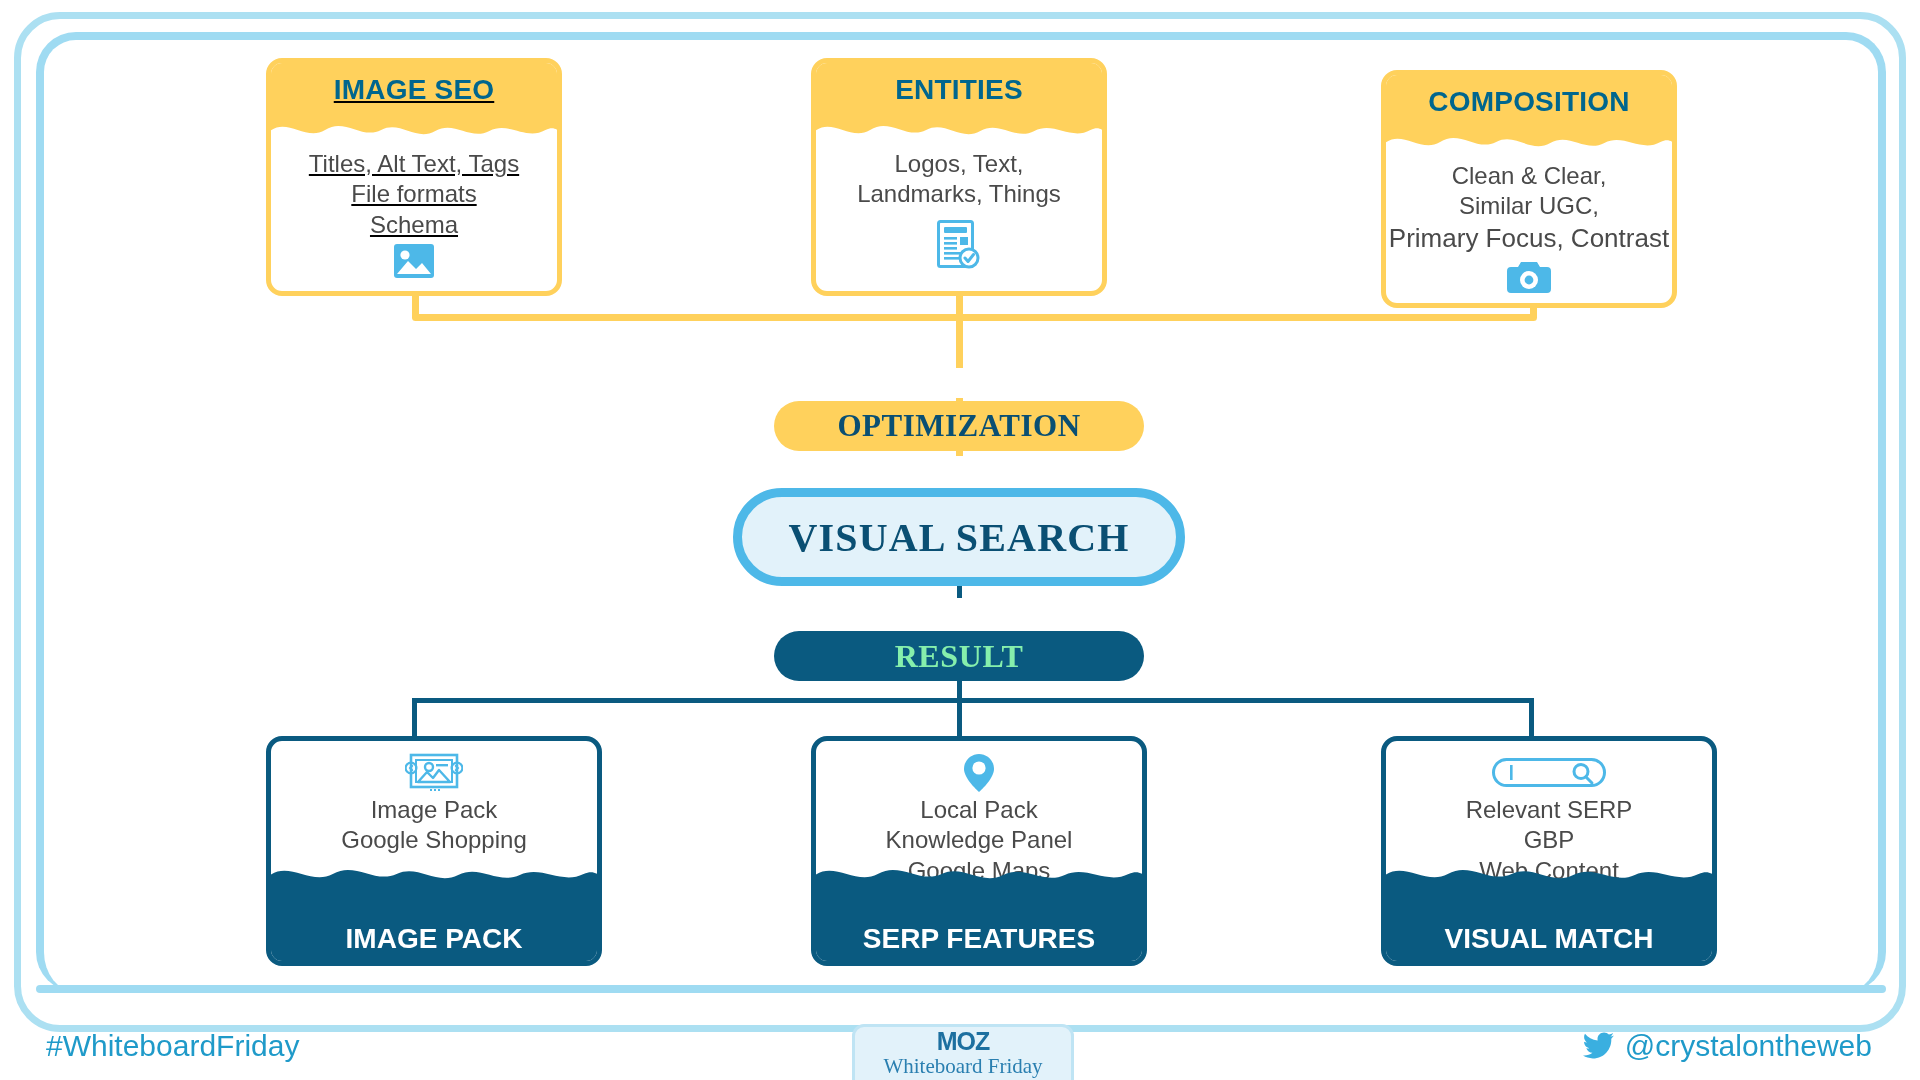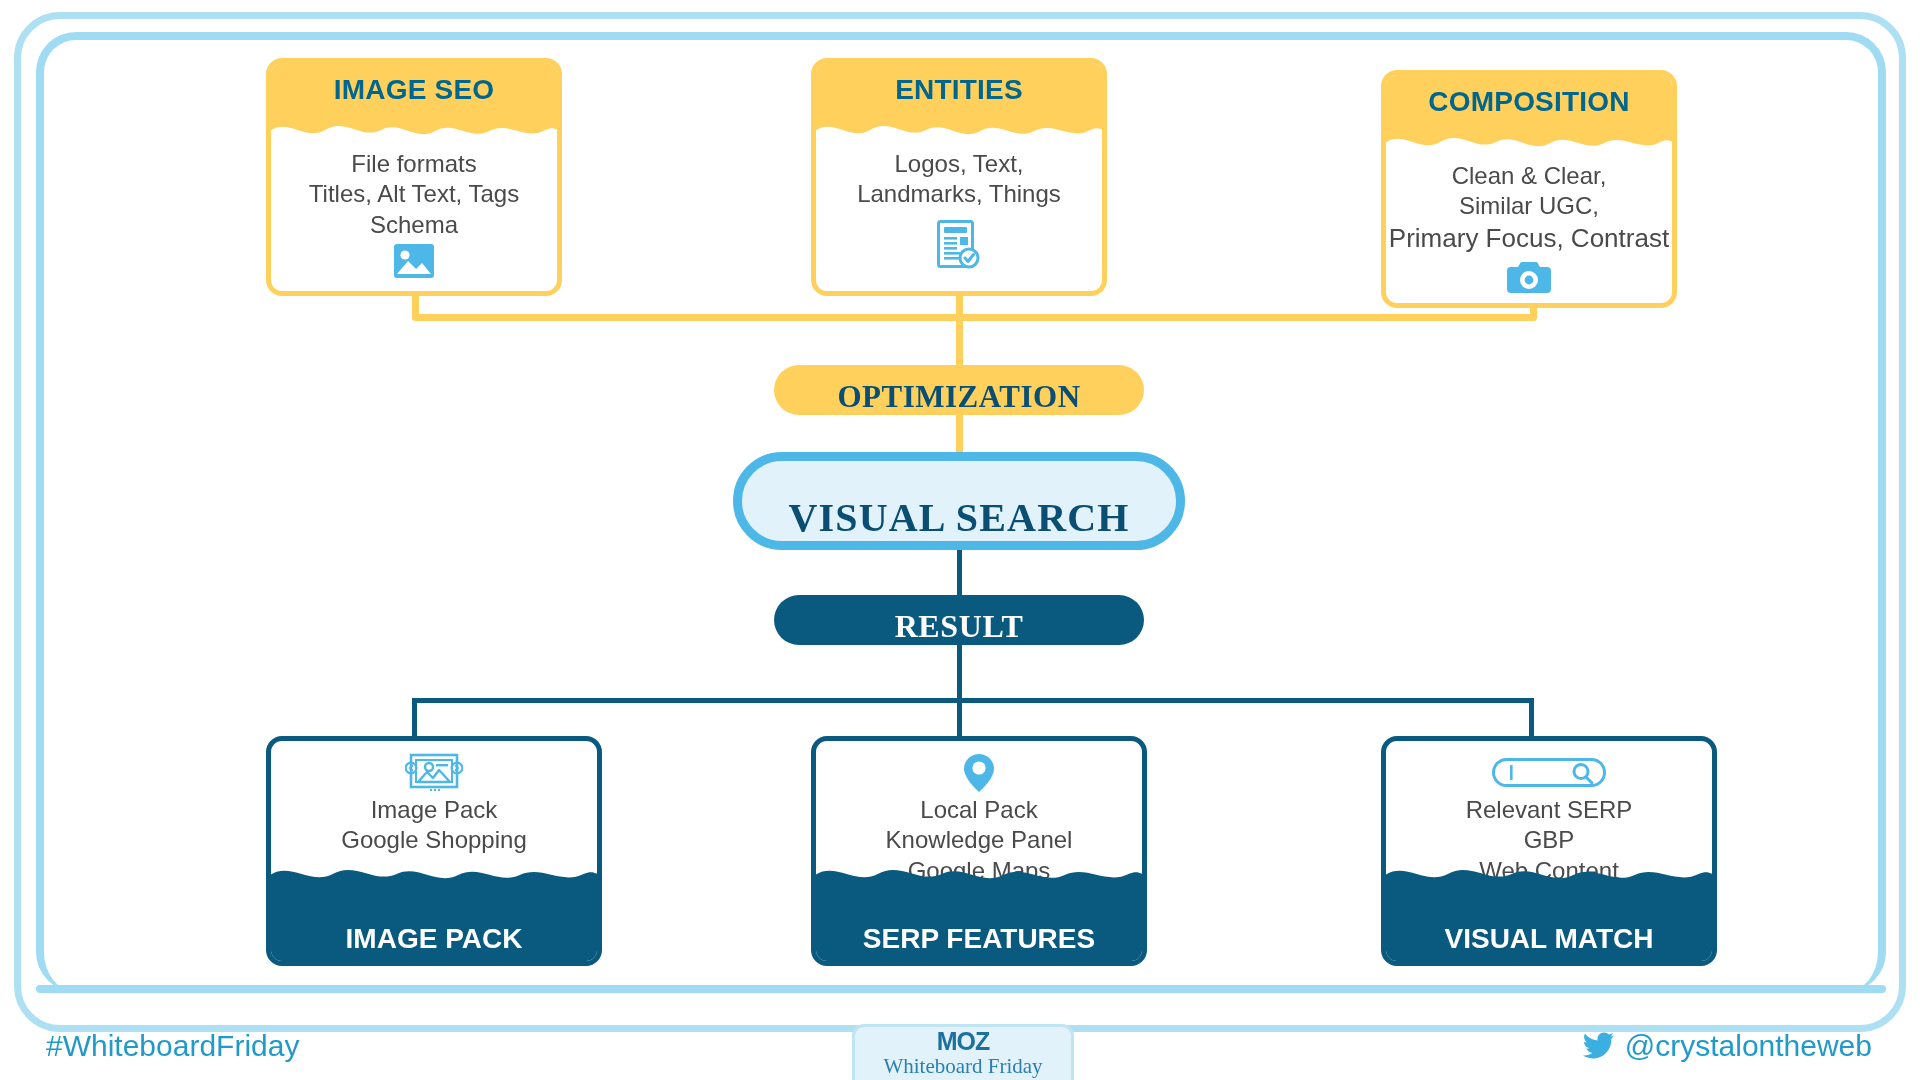--- a/index.html
+++ b/index.html
@@ -67,44 +67,45 @@
     text-align: center;
     color: #4A4A4A;
     font-size: 24px;
     line-height: 1.27;
   }
   .top-card .icon-wrap { margin-top: 4px; display:flex; justify-content:center; }
 
   
   .pill {
     position: absolute;
-    display: flex; align-items: flex-end; justify-content: center;
+    display: flex; align-items: center; justify-content: center;
     border-radius: 999px;
     white-space: nowrap;
+    margin-top: 36px;
   }
   .pill-optimization {
     background: #FFD15C;
     color: #0A4F73;
     font-family: "Liberation Serif", serif;
     font-weight: bold;
     font-size: 31px;
     letter-spacing: .5px;
   }
   .pill-visual {
     background: #E2F2FA;
     border: 9px solid #4DB8E8;
     color: #0A4F73;
     font-family: "Liberation Serif", serif;
     font-weight: bold;
     font-size: 40px;
     letter-spacing: 1.2px;
   }
   .pill-result {
     background: #0A5A80;
-    color: #ffffff;
+    color: #86efac;
     font-family: "Liberation Serif", serif;
     font-weight: bold;
     font-size: 32px;
     letter-spacing: .6px;
   }
 
   
   .bot-card {
     position: absolute;
     width: 336px; height: 230px;
@@ -171,30 +172,30 @@
   <div class="conn yellow" style="left:956px; top:286px; width:7px; height:32px;"></div>
   <div class="conn yellow" style="left:956px; top:314px; width:7px; height:54px;"></div>
   <div class="conn yellow" style="left:956px; top:398px; width:7px; height:58px;"></div>
 
   <div class="conn navy" style="left:957px; top:550px; width:5px; height:48px;"></div>
   <div class="conn navy" style="left:957px; top:640px; width:5px; height:100px;"></div>
   <div class="conn navy" style="left:412px; top:698px; width:1122px; height:5px;"></div>
   <div class="conn navy" style="left:412px; top:698px; width:5px; height:44px;"></div>
   <div class="conn navy" style="left:1529px; top:698px; width:5px; height:44px;"></div>
 
-  <div class="top-card" style="left:266px; top:58px;">
+  <div class="top-card" style="left:266px; top:58px;text-decoration:underline;">
     <div class="hdr">
       <span class="hdr-title">IMAGE SEO</span>
       <svg class="wave-top" viewBox="0 0 300 26" preserveAspectRatio="none">
         <path d="M0,26 L0,12 C18,-4 38,22 58,10 C78,-3 96,20 116,10 C136,0 152,22 172,11 C192,0 208,21 228,11 C248,1 266,21 286,10 C292,7 296,8 300,11 L300,26 Z" fill="#ffffff"></path>
       </svg>
     </div>
     <div class="body">
+      <div>Titles, Alt Text, Tags</div>
       <div>File formats</div>
-      <div>Titles, Alt Text, Tags</div>
       <div>Schema</div>
       <div class="icon-wrap">
         <svg width="40" height="34" viewBox="0 0 40 34">
           <rect x="0" y="0" width="40" height="34" rx="3" fill="#4DB8E8"></rect>
           <circle cx="11" cy="11" r="4.6" fill="#ffffff"></circle>
           <path d="M3 30 L14 17 L22 25 L28 19 L37 30 Z" fill="#ffffff"></path>
         </svg>
       </div>
     </div>
   </div>

